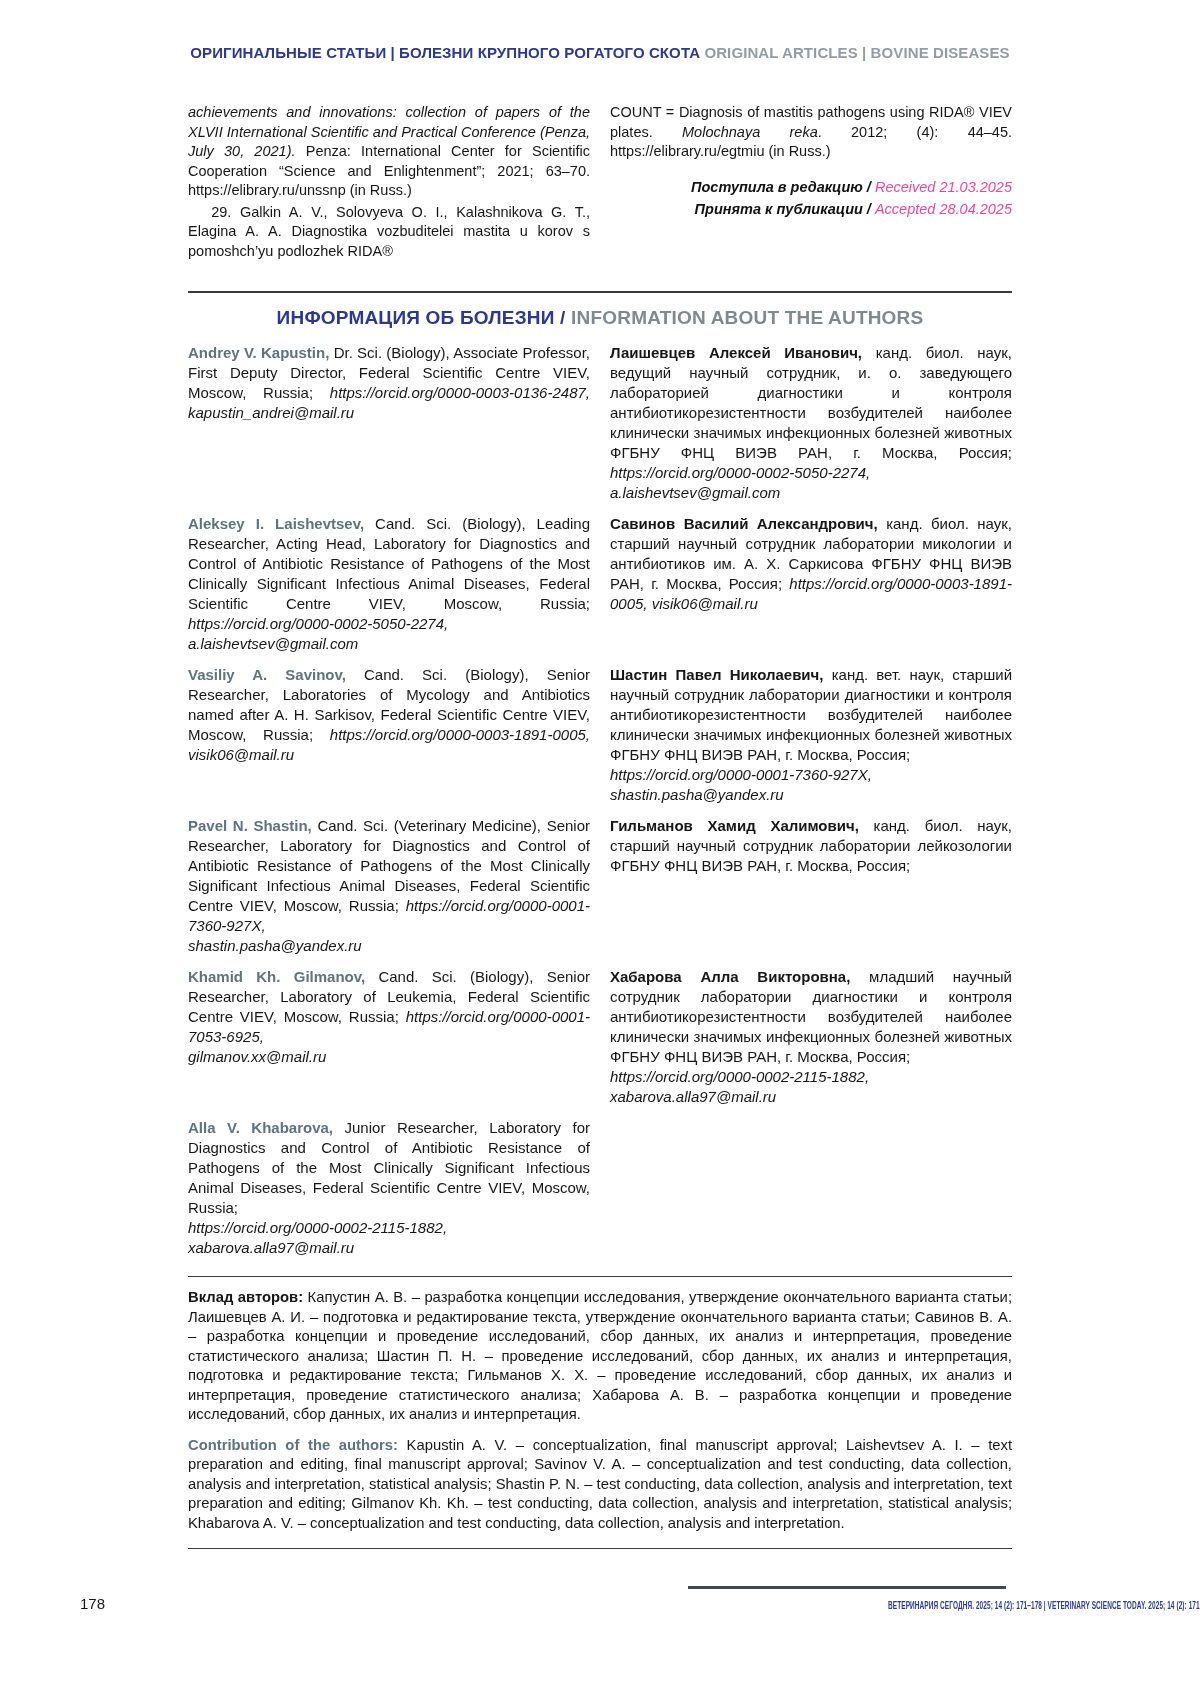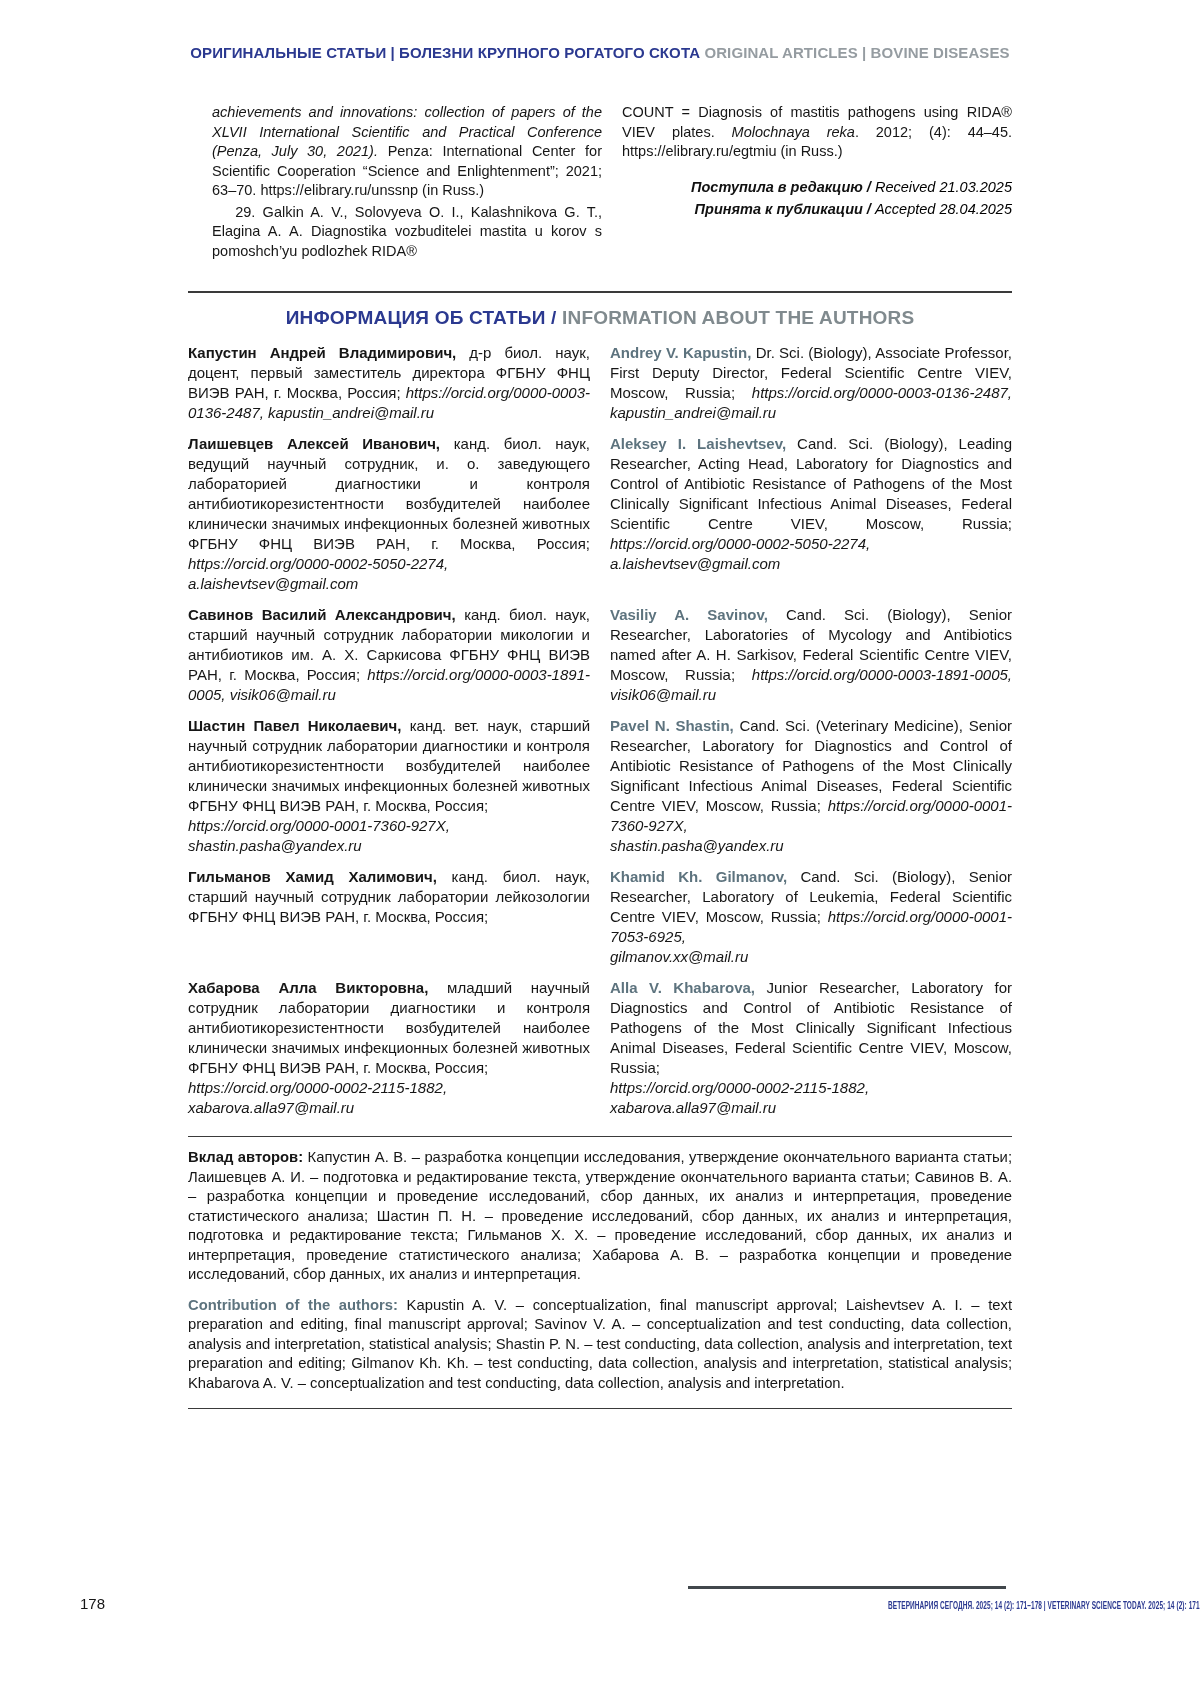--- a/index.html
+++ b/index.html
@@ -17,29 +17,29 @@
     padding-top:44px; text-align:center;
     font-weight:bold; font-size:15px; letter-spacing:0.1px;
     white-space:nowrap;
   }
   .top-header .ru { color:#2b3990; }
   .top-header .en { color:#959ca1; }
 
   
   .refs {
     display:grid; grid-template-columns:1fr 1fr; column-gap:20px;
-    margin-top:42px; font-size:14.5px; line-height:19.5px;margin-left:24px;
+    margin-top:42px; font-size:14.5px; line-height:19.5px;
   }
   .ref-p { text-align:justify; }
   .ref-p.indent { text-indent:1.6em; margin-top:2px; }
   .it { font-style:italic; }
 
   .dates { margin-top:14px; text-align:right; font-size:14.5px; line-height:22px; font-style:italic; }
   .dates .ru { font-weight:bold; color:#111111; }
-  .dates .en { color:#000000; }
+  .dates .en { color:#ec4899; }
 
   .rule-thick { border:none; border-top:2.5px solid #3a3a3a; margin-top:30px; }
   .rule-thin  { border:none; border-top:1.5px solid #3a3a3a; }
 
   .sec-title {
     margin-top:14px; text-align:center; font-weight:bold;
     font-size:19px; letter-spacing:0.2px; white-space:nowrap;
   }
   .sec-title .ru { color:#2b3990; }
   .sec-title .en { color:#808a8e; }
@@ -106,28 +106,25 @@
         <div>
           <span class="ru">Принята к публикации / </span><span class="en">Accepted 28.04.2025</span>
         </div>
       </div>
     </div>
   </div>
 
   <hr class="rule-thick">
 
   <div class="sec-title">
-    <span class="ru">ИНФОРМАЦИЯ ОБ СТАТЬИ / </span><span class="en">INFORMATION ABOUT THE AUTHORS</span>
+    <span class="ru">ИНФОРМАЦИЯ ОБ БОЛЕЗНИ / </span><span class="en">INFORMATION ABOUT THE AUTHORS</span>
   </div>
 
   <div class="authors-grid">
 
-    <p class="entry ru">
-      <span class="name">Капустин Андрей Владимирович, </span><span>д-р биол. наук, доцент, первый заместитель директора ФГБНУ ФНЦ ВИЭВ РАН, г. Москва, Россия; </span><span class="links">https://orcid.org/0000-0003-0136-2487, kapustin_andrei@mail.ru</span>
-    </p>
     <p class="entry en">
       <span class="name">Andrey V. Kapustin, </span><span>Dr. Sci. (Biology), Associate Professor, First Deputy Director, Federal Scientific Centre VIEV, Moscow, Russia; </span><span class="links">https://orcid.org/0000-0003-0136-2487, kapustin_andrei@mail.ru</span>
     </p>
 
     <p class="entry ru">
       <span class="name">Лаишевцев Алексей Иванович, </span><span>канд. биол. наук, ведущий научный сотрудник, и. о. заведующего лабораторией диагностики и контроля антибиотикорезистентности возбудителей наиболее клинически значимых инфекционных болезней животных ФГБНУ ФНЦ ВИЭВ РАН, г. Москва, Россия; </span><span class="links">https://orcid.org/0000-0002-5050-2274, a.laishevtsev@gmail.com</span>
     </p>
     <p class="entry en">
       <span class="name">Aleksey I. Laishevtsev, </span><span>Cand. Sci. (Biology), Leading Researcher, Acting Head, Laboratory for Diagnostics and Control of Antibiotic Resistance of Pathogens of the Most Clinically Significant Infectious Animal Diseases, Federal Scientific Centre VIEV, Moscow, Russia; </span><span class="links">https://orcid.org/0000-0002-5050-2274, a.laishevtsev@gmail.com</span>
     </p>

